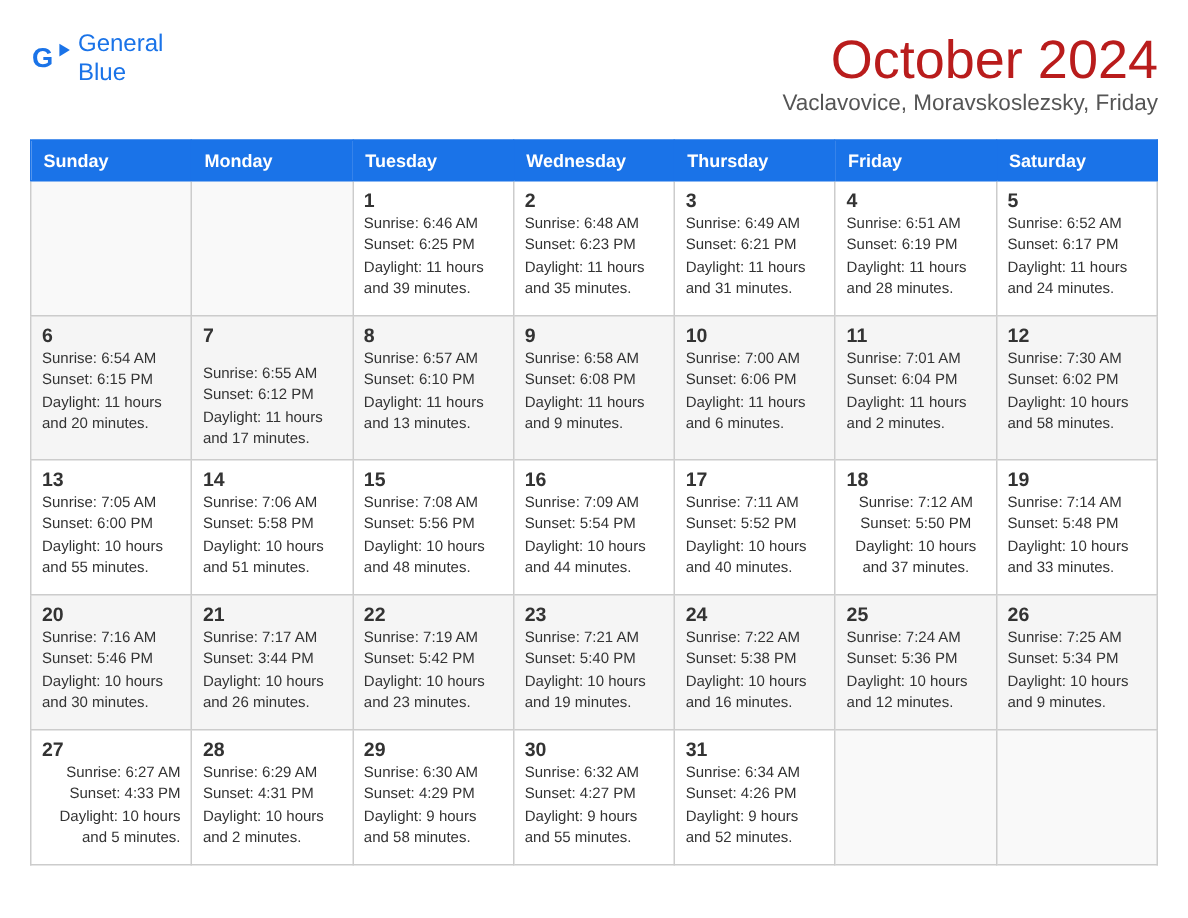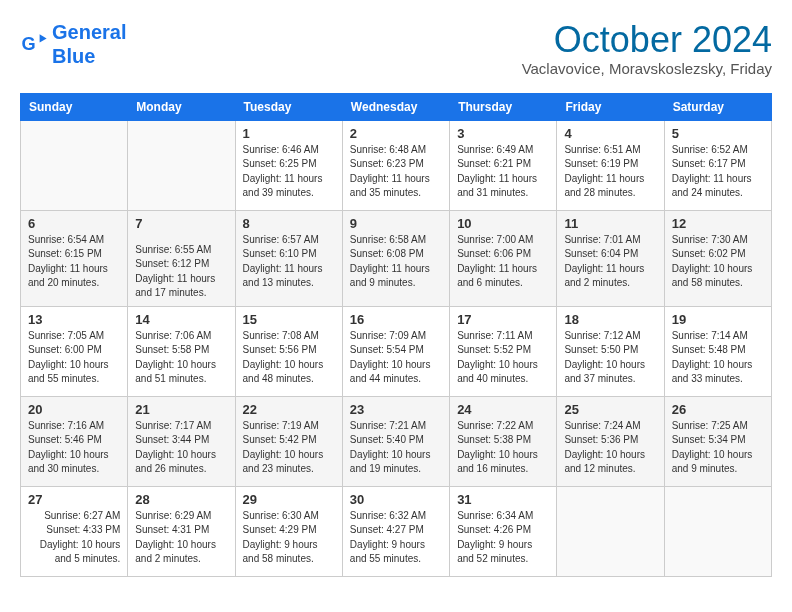--- a/index.html
+++ b/index.html
@@ -15,39 +15,39 @@
       justify-content: space-between;
       align-items: flex-start;
       margin-bottom: 16px;
     }
     .logo {
       display: flex;
       align-items: center;
       gap: 4px;
     }
     .logo-text {
-      font-size: 20px;
-      font-weight: bold;
+      font-size: 16px;
+      font-weight: normal;
       color: #333;
       line-height: 1.2;
     }
     .logo-text span {
       color: #1a73e8;
     }
     .logo-icon {
       width: 28px;
       height: 28px;
     }
     .title-block {
       text-align: right;
     }
     .month-title {
       font-size: 36px;
       font-weight: 300;
-      color: #0369a1;
+      color: #b91c1c;
       line-height: 1.1;
     }
     .location {
       font-size: 15px;
       color: #555;
     }
     table {
       width: 100%;
       border-collapse: collapse;
       font-size: 11px;
@@ -229,21 +229,21 @@
 Daylight: 10 hours and 44 minutes.</div>
         </td>
         <td>
           <span class="day-number">17</span>
           <div class="day-info" style="white-space: pre-line;">Sunrise: 7:11 AM
 Sunset: 5:52 PM
 Daylight: 10 hours and 40 minutes.</div>
         </td>
         <td>
           <span class="day-number">18</span>
-          <div class="day-info" style="white-space: pre-line;">Sunrise: 7:12 AM
+          <div class="day-info" style="white-space: pre-line; text-align: center;">Sunrise: 7:12 AM
 Sunset: 5:50 PM
 Daylight: 10 hours and 37 minutes.</div>
         </td>
         <td>
           <span class="day-number">19</span>
           <div class="day-info" style="white-space: pre-line;">Sunrise: 7:14 AM
 Sunset: 5:48 PM
 Daylight: 10 hours and 33 minutes.</div>
         </td>
       </tr>

